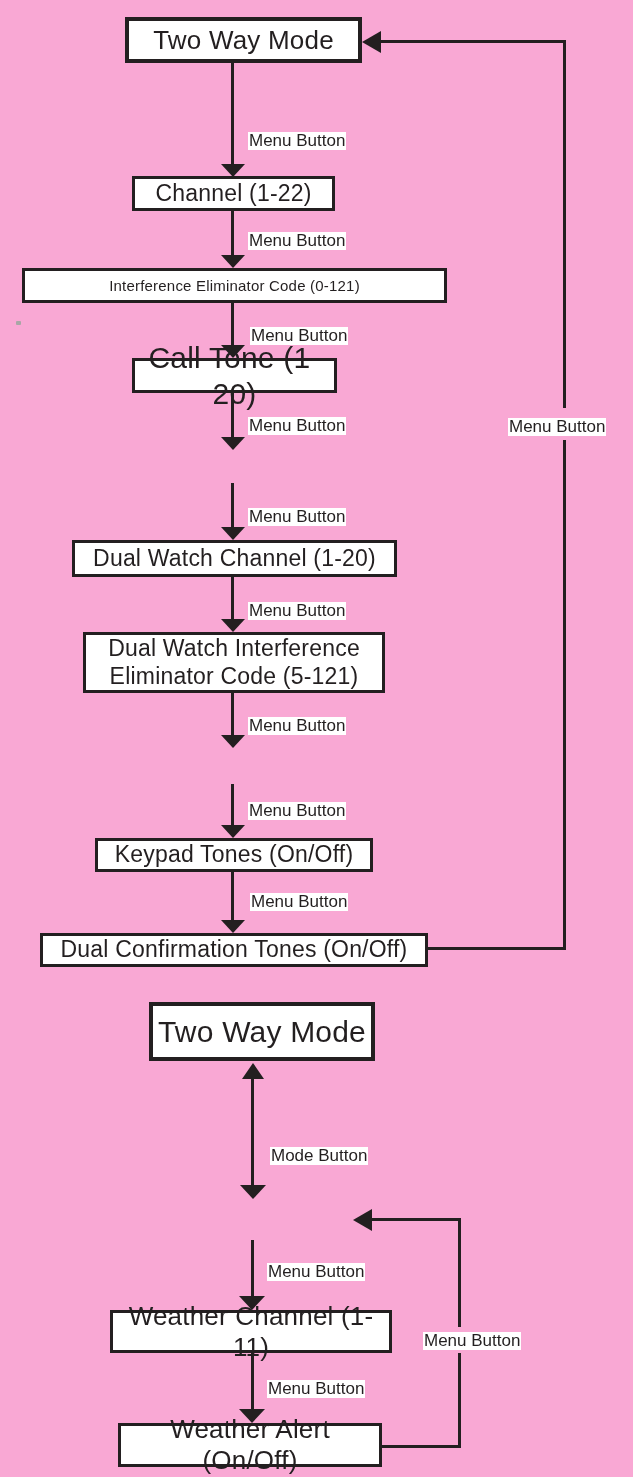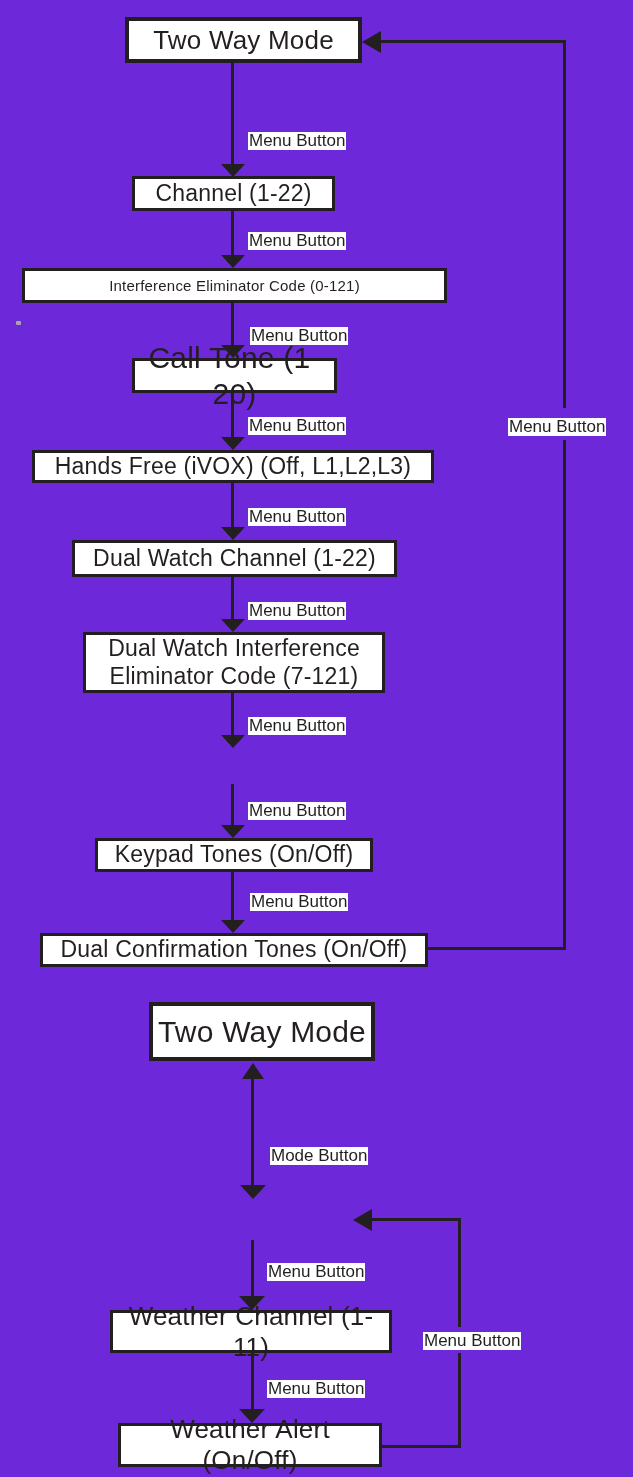--- a/index.html
+++ b/index.html
@@ -1,19 +1,19 @@
 <!DOCTYPE html>
 <html style="--ink: #231f20; --background: #ffffff;"><head>
 <meta charset="utf-8">
 <style>
   html,body{margin:0;padding:0;background:#ffffff;}
   .canvas{
     position:relative;
     width:633px;height:1477px;
-    background:#6d28d9;
+    background:#f9a8d4;
     font-family:"Liberation Sans",sans-serif;
     color:var(--ink,#231f20);
     overflow:hidden;
   }
   .box{
     position:absolute;
     box-sizing:border-box;
     border:3px solid var(--ink,#231f20);
     background:#ffffff;
     display:flex;align-items:center;justify-content:center;
@@ -78,34 +78,33 @@
   <div class="vline" style="left:231px;top:303px;height:43px"></div>
   <div class="arr down" style="left:221px;top:345px"></div>
   <div class="elabel" style="left:250px;top:327px">Menu Button</div>
 
   <div class="box" style="left:132px;top:358px;width:205px;height:35px;font-size:30px">Call Tone (1-20)</div>
 
   <div class="vline" style="left:231px;top:393px;height:45px"></div>
   <div class="arr down" style="left:221px;top:437px"></div>
   <div class="elabel" style="left:248px;top:417px">Menu Button</div>
 
-  <div class="box" style="left:32px;top:450px;width:402px;height:33px;font-size:23px">Hands Free (iVOX) (Off, L1,L2,L3)</div>
 
   <div class="vline" style="left:231px;top:483px;height:45px"></div>
   <div class="arr down" style="left:221px;top:527px"></div>
   <div class="elabel" style="left:248px;top:508px">Menu Button</div>
 
-  <div class="box" style="left:72px;top:540px;width:325px;height:37px;font-size:23px">Dual Watch Channel (1-22)</div>
+  <div class="box" style="left:72px;top:540px;width:325px;height:37px;font-size:23px">Dual Watch Channel (1-20)</div>
 
   <div class="vline" style="left:231px;top:577px;height:43px"></div>
   <div class="arr down" style="left:221px;top:619px"></div>
   <div class="elabel" style="left:248px;top:602px">Menu Button</div>
 
   <div class="box" style="left:83px;top:632px;width:302px;height:61px;font-size:23px">Dual Watch Interference
-Eliminator Code (7-121)</div>
+Eliminator Code (5-121)</div>
 
   <div class="vline" style="left:231px;top:693px;height:43px"></div>
   <div class="arr down" style="left:221px;top:735px"></div>
   <div class="elabel" style="left:248px;top:717px">Menu Button</div>
 
 
   <div class="vline" style="left:231px;top:784px;height:42px"></div>
   <div class="arr down" style="left:221px;top:825px"></div>
   <div class="elabel" style="left:248px;top:802px">Menu Button</div>
 

